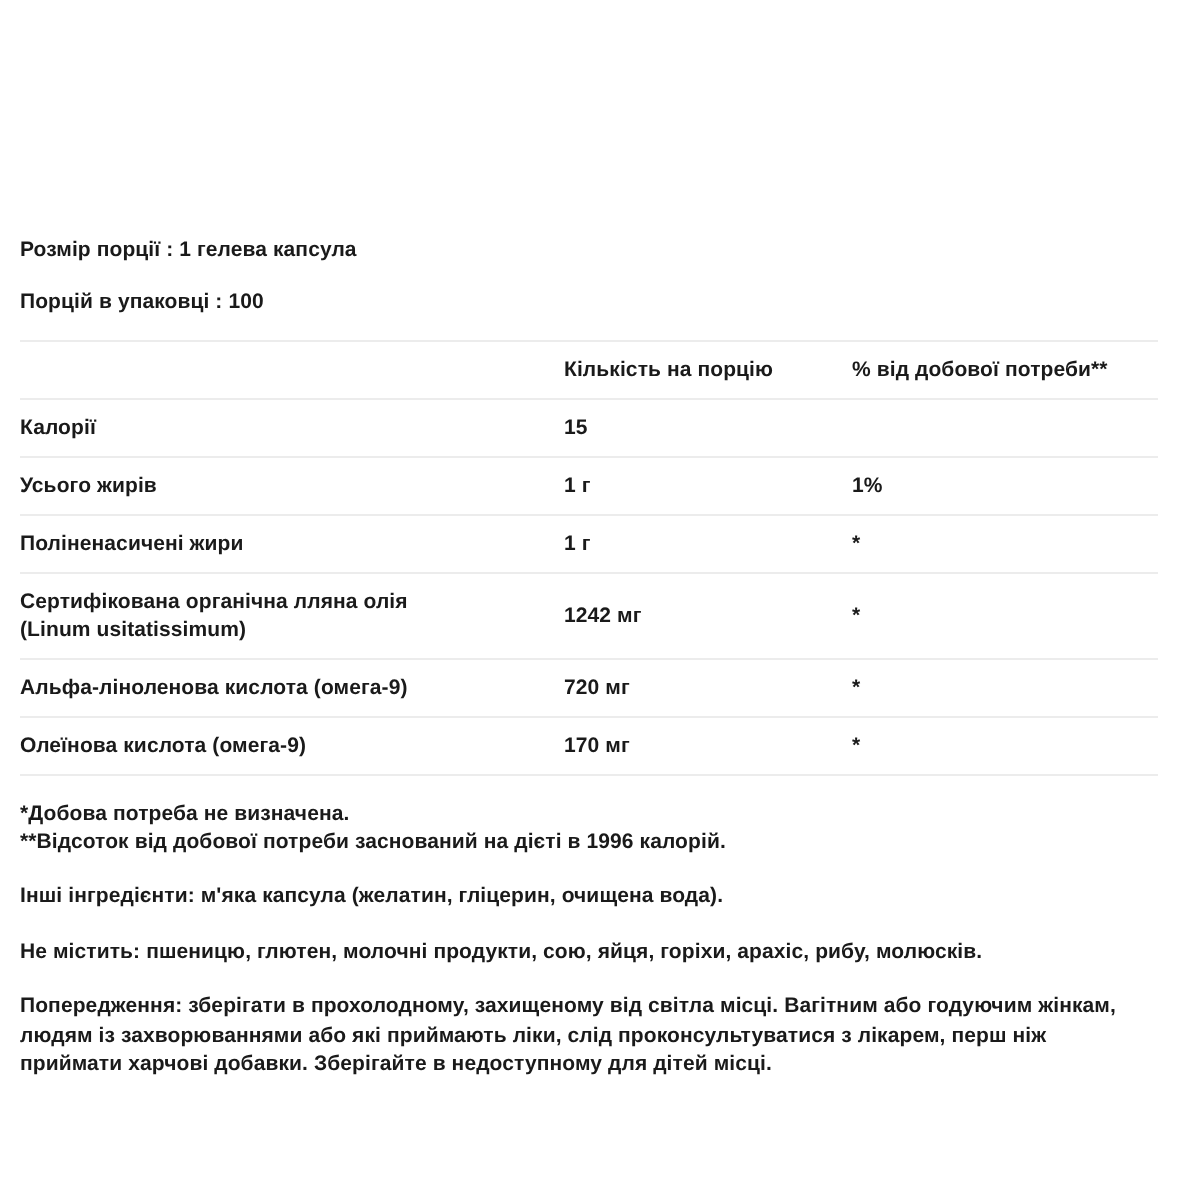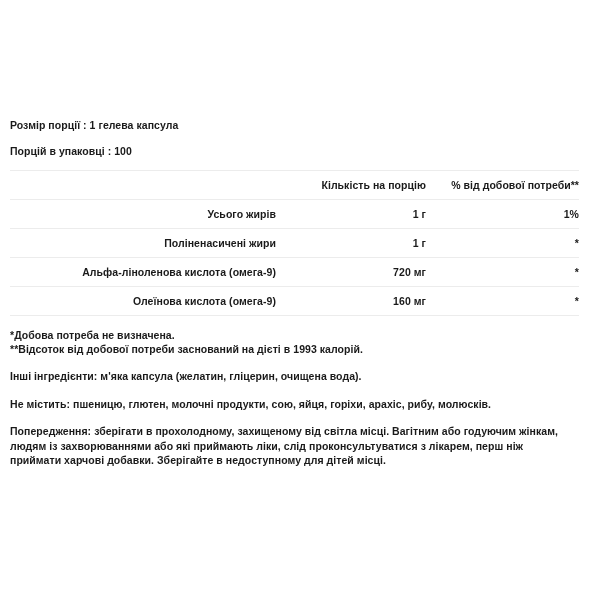--- a/index.html
+++ b/index.html
@@ -49,21 +49,21 @@
     table-layout: fixed;
   }
   .facts-table tr {
     border-top: 1px solid #ececec;
   }
   .facts-table tr:last-child {
     border-bottom: 1px solid #ececec;
   }
   .facts-table td,
   .facts-table th {
-    text-align: right;
+    text-align: left;
     vertical-align: middle;
     padding: 7px 0 7px 0;
     font-size: 10.5px;
     line-height: 14px;
     letter-spacing: 0.05px;
   }
   .col-name   { width: 266px; padding-right: 6px !important; }
   .col-amount { width: 144px; }
   .col-dv     { width: 153px; }
 
@@ -136,63 +136,78 @@
   <table class="facts-table">
     <thead>
       <tr>
         <th class="col-name"></th>
         <th class="col-amount">Кількість на порцію</th>
         <th class="col-dv">% від добової потреби**</th>
       </tr>
     </thead>
     <tbody>
 
+      <tr>
+        <td class="col-name">
+          <span>Калорії</span>
+        </td>
+        <td class="col-amount">15</td>
+        <td class="col-dv"></td>
+      </tr>
 
       <tr>
         <td class="col-name">
           <span>Усього жирів</span>
         </td>
         <td class="col-amount">1 г</td>
         <td class="col-dv">1%</td>
       </tr>
 
       <tr>
         <td class="col-name">
           <span>Поліненасичені жири</span>
         </td>
         <td class="col-amount">1 г</td>
         <td class="col-dv">*</td>
       </tr>
 
+      <tr class="row-tall">
+        <td class="col-name">
+          <span>Сертифікована органічна лляна олія</span>
+          <span class="nutrient-sub">(Linum usitatissimum)</span>
+        </td>
+        <td class="col-amount">1242 мг</td>
+        <td class="col-dv">*</td>
+      </tr>
 
       <tr>
         <td class="col-name">
           <span>Альфа-ліноленова кислота (омега-9)</span>
         </td>
         <td class="col-amount">720 мг</td>
         <td class="col-dv">*</td>
       </tr>
 
 
       <tr>
         <td class="col-name">
           <span>Олеїнова кислота (омега-9)</span>
         </td>
-        <td class="col-amount">160 мг</td>
+        <td class="col-amount">170 мг</td>
         <td class="col-dv">*</td>
       </tr>
 
     </tbody>
   </table>
 
   <div class="footnotes">
 
     <div class="note-group">
       <p class="note">*Добова потреба не визначена.</p>
-      <p class="note">**Відсоток від добової потреби заснований на дієті в 1993 калорій.</p>
+      <p class="note">**Відсоток від добової потреби заснований на дієті в 1996 калорій.</p>
     </div>
 
     <p class="para">Інші інгредієнти: м'яка капсула (желатин, гліцерин, очищена вода).</p>
 
     <p class="para">Не містить: пшеницю, глютен, молочні продукти, сою, яйця, горіхи, арахіс, рибу, молюсків.</p>
 
     <p class="para warning">Попередження: зберігати в прохолодному, захищеному від світла місці. Вагітним або годуючим жінкам, людям із захворюваннями або які приймають ліки, слід проконсультуватися з лікарем, перш ніж приймати харчові добавки. Зберігайте в недоступному для дітей місці.</p>
 
   </div>
 

